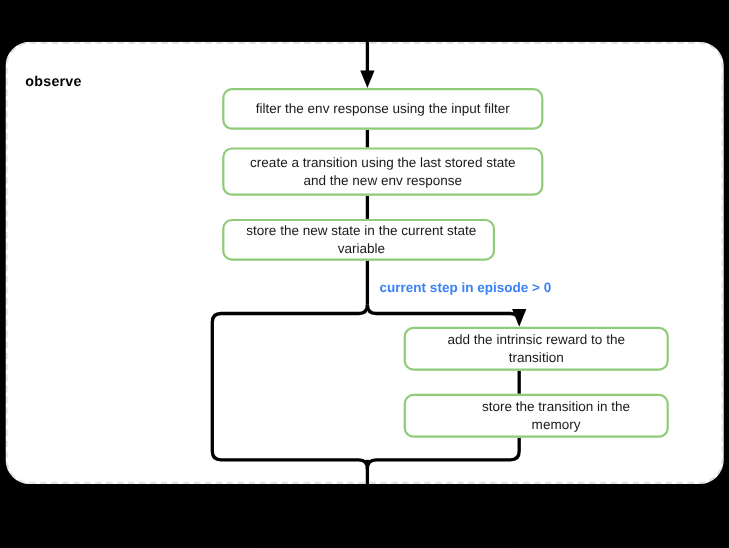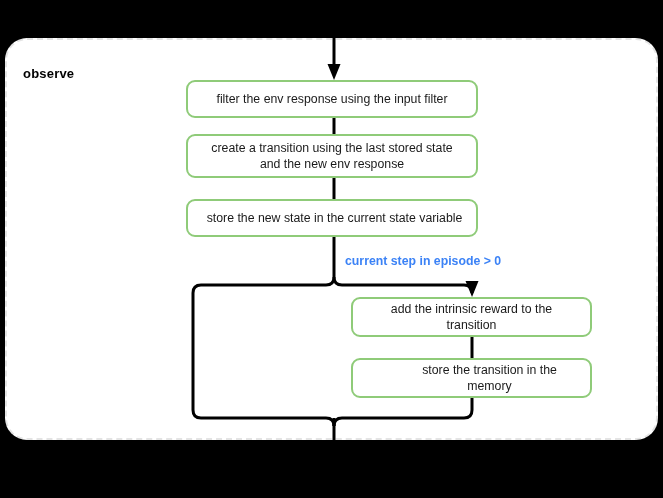--- a/index.html
+++ b/index.html
@@ -54,24 +54,25 @@
     border: 2.5px solid #8fcb79;
     border-radius: 9px;
     display: flex;
     align-items: center;
     justify-content: center;
     text-align: center;
     color: #1a1a1a;
     font-size: 12.3px;
     line-height: 1.32;
     padding: 4px 12px;
+    margin-left: 16px;
   }
   #node-filter      { left: 186px; top: 80px;  width: 292px; height: 38px; }
   #node-create      { left: 186px; top: 134px; width: 292px; height: 44px; text-align: center; }
-  #node-store-state { left: 186px; top: 199px; width: 292px; height: 38px; padding-left: 17px; }
+  #node-store-state { left: 186px; top: 199px; width: 248px; height: 38px; padding-left: 17px; }
   #node-intrinsic   { left: 351px; top: 297px; width: 241px; height: 40px; }
   #node-store-mem   { left: 351px; top: 358px; width: 241px; height: 40px; padding-left: 48px; }
 
   #branch-label {
     position: absolute;
     left: 345px;
     top: 254px;
     font-size: 12.3px;
     font-weight: bold;
     color: #3b82f6;

